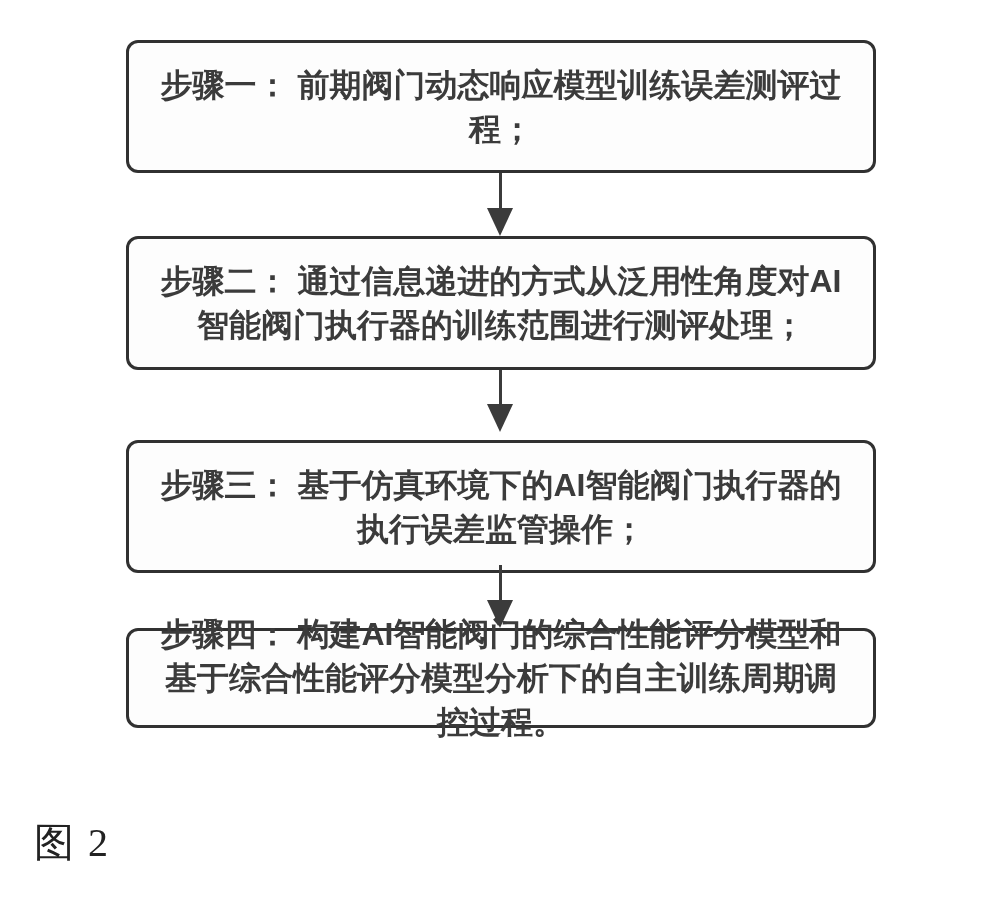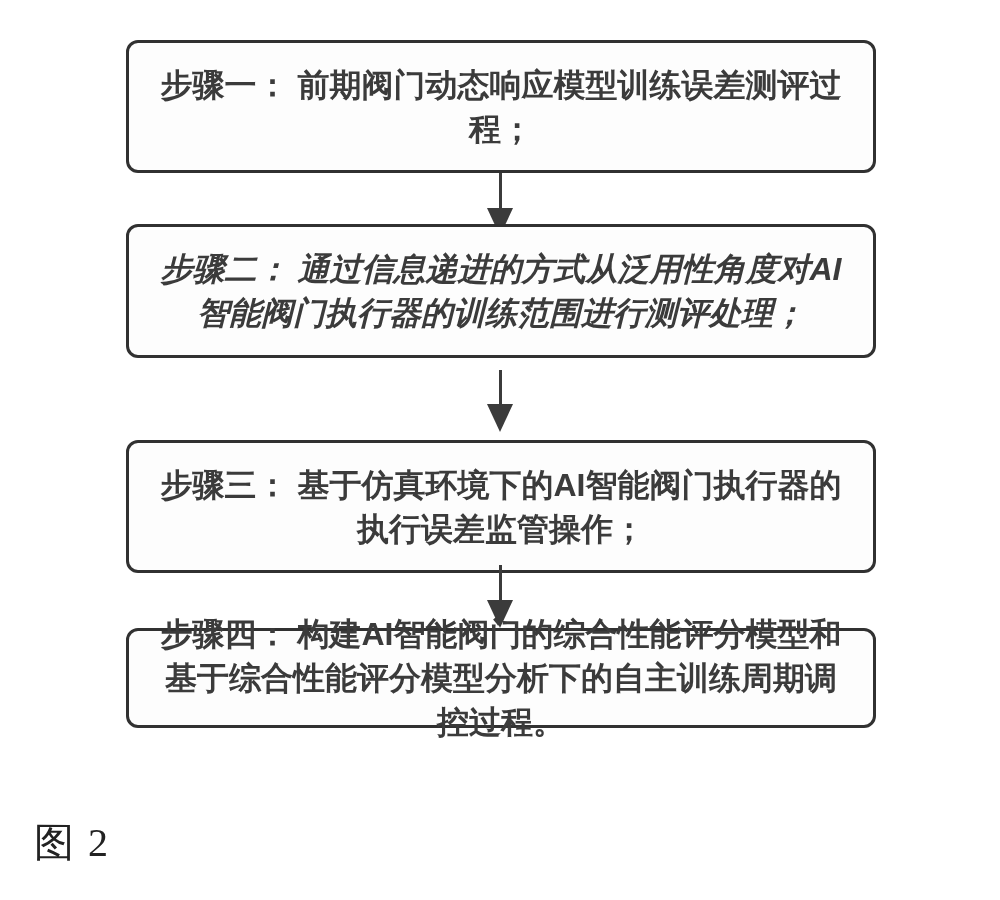--- a/index.html
+++ b/index.html
@@ -32,21 +32,21 @@
     display: block;
     width: 100%;
     text-align: center;
     white-space: pre-line;
     font-size: 32px;
     line-height: 44px;
     font-weight: bold;
     color: var(--text, #3b3b3b);
   }
   .box-1 { top: 40px;  height: 133px; }
-  .box-2 { top: 224px; height: 134px; font-style: italic; }
+  .box-2 { top: 236px; height: 134px; }
   .box-3 { top: 432px; height: 133px; margin-top: 8px; }
   .box-4 { top: 628px; height: 100px; justify-content: center; }
 
   .flow-arrow {
     position: absolute;
     left: 487px;
     width: 26px;
   }
   .arrow-1 { top: 173px; height: 63px; }
   .arrow-2 { top: 370px; height: 62px; }

